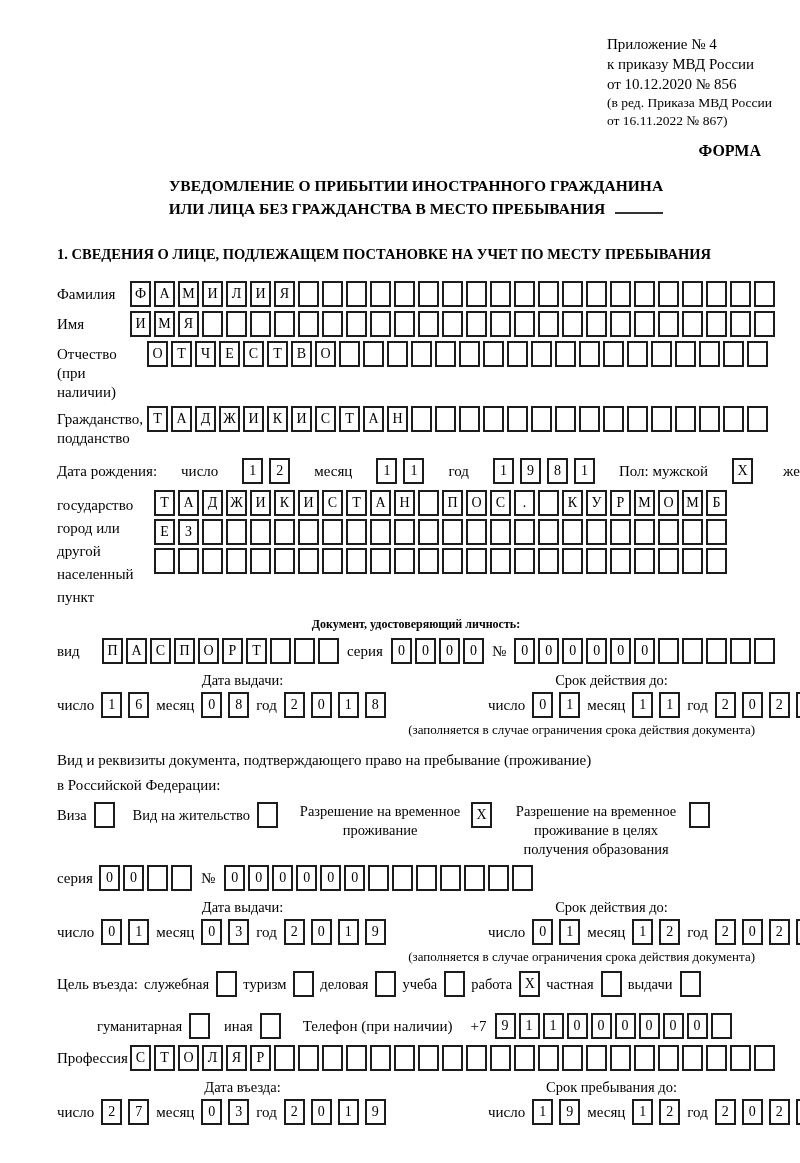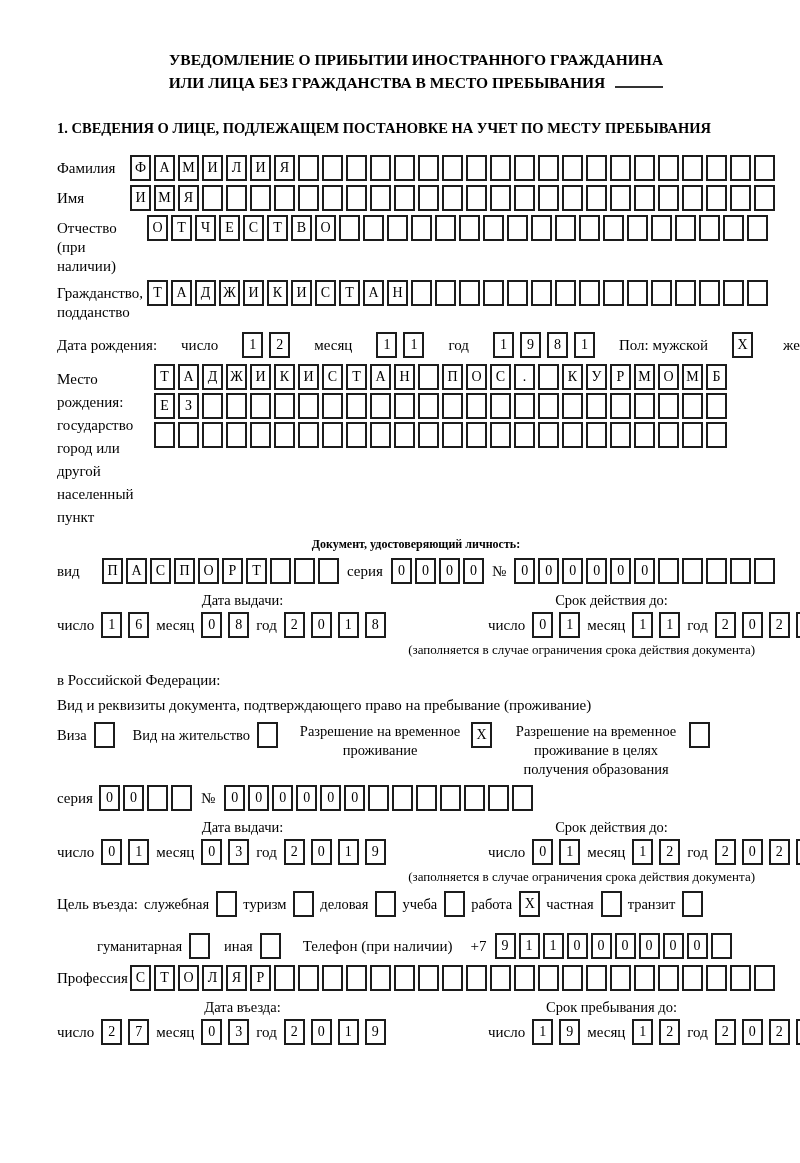--- a/index.html
+++ b/index.html
@@ -48,20 +48,28 @@
   .opt-top { align-items:flex-start; }
   .heading-c { text-align:center; font-weight:bold; font-size:12px; margin:8px 0 6px 0; }
 
   .mt6 { margin-top:6px; } .mt10 { margin-top:10px; } .inline-lbl { font-size:15px; line-height:26px; flex:none; }
 </style>
 </head>
 <body>
 
 <div class="page">
 
+  <div class="ref-block">
+    <div>Приложение № 4</div>
+    <div>к приказу МВД России</div>
+    <div>от 10.12.2020 № 856</div>
+    <div class="ref-sub">(в ред. Приказа МВД России</div>
+    <div class="ref-sub">от 16.11.2022 № 867)</div>
+  </div>
+  <div class="forma">ФОРМА</div>
 
   <div class="title">
     <div>УВЕДОМЛЕНИЕ О ПРИБЫТИИ ИНОСТРАННОГО ГРАЖДАНИНА</div>
     <div><span>ИЛИ ЛИЦА БЕЗ ГРАЖДАНСТВА В МЕСТО ПРЕБЫВАНИЯ</span><span class="blank-line"></span></div>
   </div>
 
   <div class="sec1">1. СВЕДЕНИЯ О ЛИЦЕ, ПОДЛЕЖАЩЕМ ПОСТАНОВКЕ НА УЧЕТ ПО МЕСТУ ПРЕБЫВАНИЯ</div>
 
   <div class="row">
     <div class="lbl w73">Фамилия</div>
@@ -219,21 +227,20 @@
         <div class="cell">1</div>
       </div>
     <span class="inline-lbl">Пол: мужской</span>
     <div class="checkbox">X</div>
     <span class="inline-lbl" style="margin-left:6px;">женский</span>
     <div class="checkbox" style="margin-left:6px;"></div>
   </div>
 
   <div class="row mt6">
     <div class="lbl w97" style="line-height:23px;">
-      <div>Место рождения:</div>
       <div>государство</div>
       <div>город или другой</div>
       <div>населенный пункт</div>
     </div>
     <div class="stack">
       <div class="cells">
           <div class="cell">Т</div>
           <div class="cell">А</div>
           <div class="cell">Д</div>
           <div class="cell">Ж</div>
@@ -391,22 +398,22 @@
           <div class="cell">2</div>
           <div class="cell">0</div>
           <div class="cell">2</div>
           <div class="cell">5</div>
         </div>
     </div>
   </div>
   <div class="note">(заполняется в случае ограничения срока действия документа)</div>
 
   <div class="mt10" style="font-size:15px; line-height:25px;">
+    <div>Вид и реквизиты документа, подтверждающего право на пребывание (проживание)</div>
     <div>в Российской Федерации:</div>
-    <div>Вид и реквизиты документа, подтверждающего право на пребывание (проживание)</div>
   </div>
   <div class="row opt-top" style="gap:18px; margin-top:4px;">
     <div class="opt">
       <span>Виза</span>
       <div class="checkbox"></div>
     </div>
     <div class="opt">
       <span>Вид на жительство</span>
       <div class="checkbox"></div>
     </div>
@@ -512,21 +519,21 @@
       </div>
     <div class="opt">
         <span>работа</span>
         <div class="checkbox">X</div>
       </div>
     <div class="opt">
         <span>частная</span>
         <div class="checkbox"></div>
       </div>
     <div class="opt">
-        <span>транзит</span>
+        <span>выдачи</span>
         <div class="checkbox"></div>
       </div>
   </div>
   <div class="row" style="align-items:center; gap:8px; margin-left:40px; margin-top:16px;">
     <div class="opt">
         <span>гуманитарная</span>
         <div class="checkbox"></div>
       </div>
     <div class="opt" style="margin-left:6px;">
         <span>иная</span>

